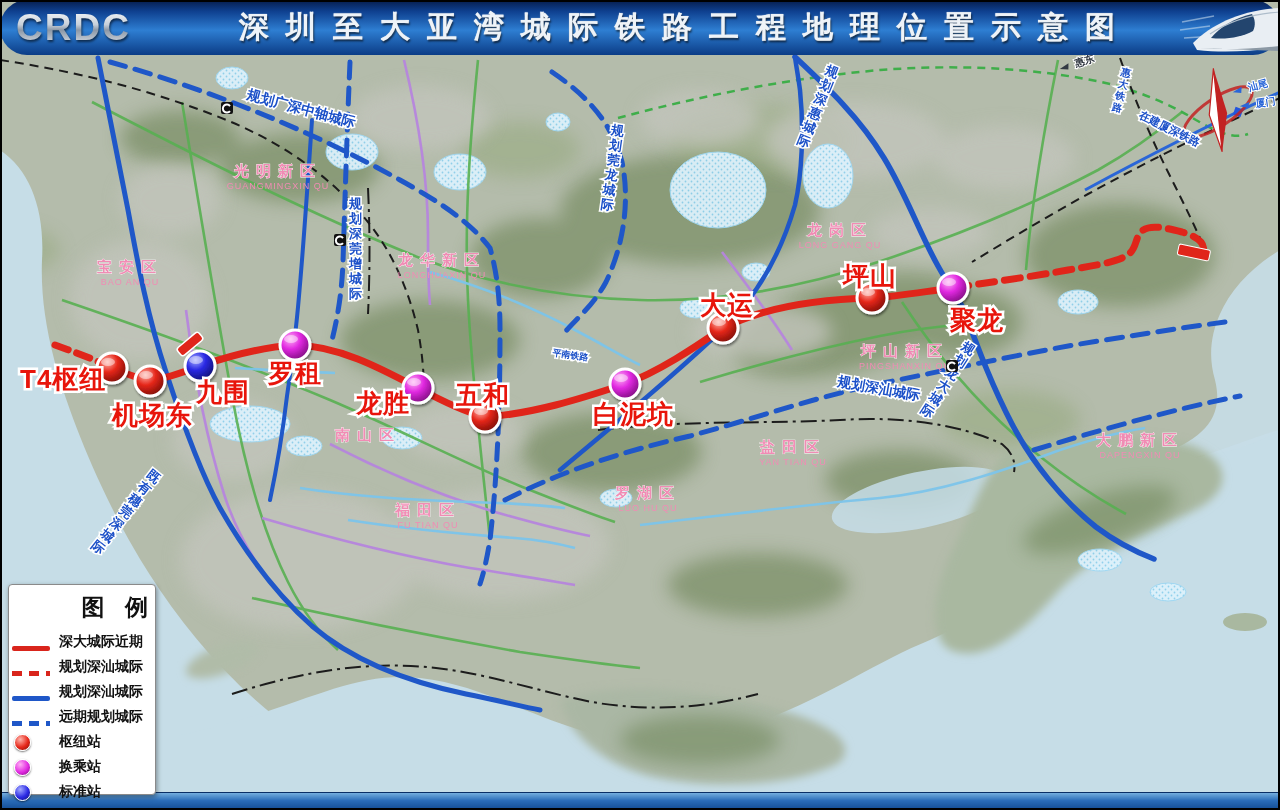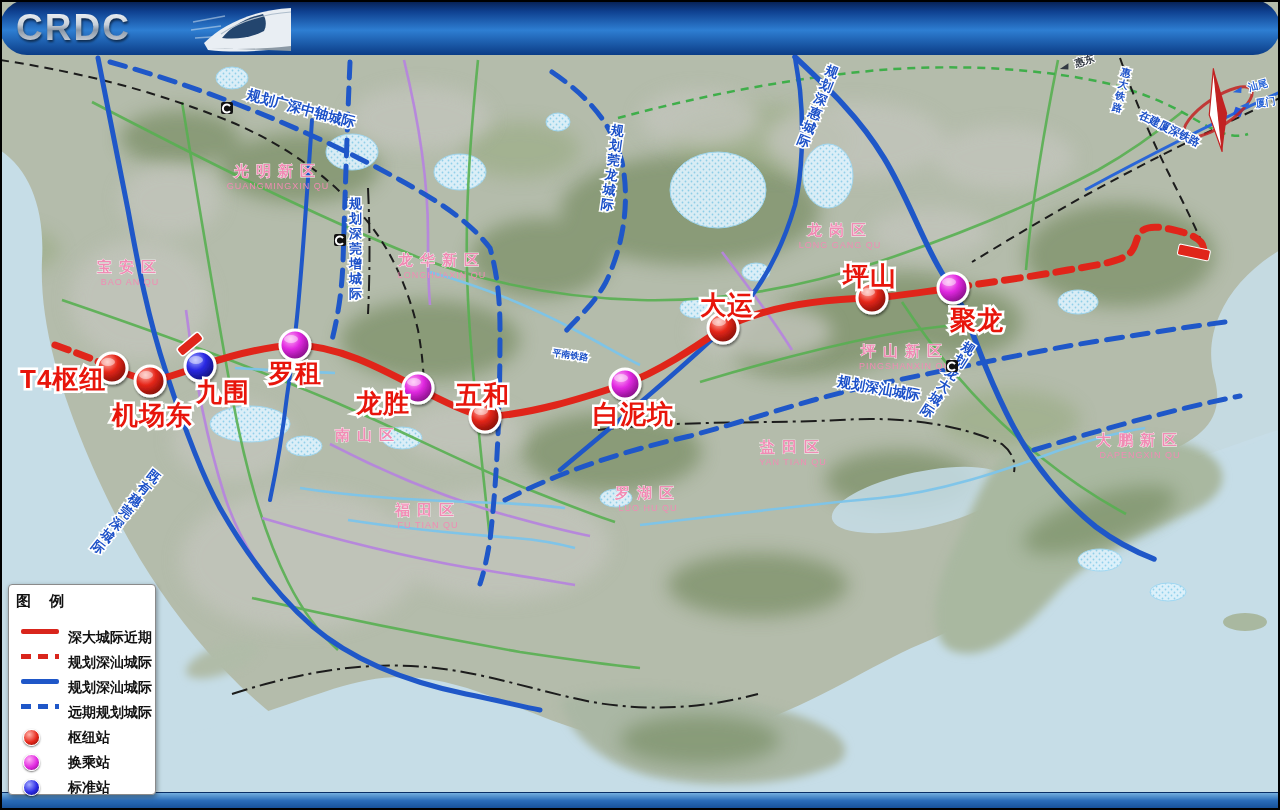--- a/index.html
+++ b/index.html
@@ -22,23 +22,23 @@
 
   
   #footer{position:absolute;left:0;bottom:0;width:1280px;height:17px;z-index:40;
     background:linear-gradient(180deg,#74aede 0%,#2a6cb8 45%,#124b92 100%);
     border-top:1px solid #0a2f66;}
 
   
   #legend{position:absolute;left:8px;top:584px;width:146px;height:209px;z-index:50;
     background:#fff;border:1px solid #8a8a8a;border-radius:4px;
     box-shadow:1px 2px 5px rgba(0,0,0,.4);}
-  #legend-title{margin:7px 0 18px;text-align:left;font-size:15px;font-weight:bold;
+  #legend-title{margin:7px 0 3px;text-align:right;font-size:23px;font-weight:bold;
     letter-spacing:7px;color:#111;text-indent:7px;}
-  .lg-row{display:flex;align-items:flex-start;height:25px;padding-left:12px;}
+  .lg-row{display:flex;align-items:flex-end;height:25px;padding-left:3px;}
   .lg-swatch{width:38px;display:flex;justify-content:flex-start;align-items:center;margin-right:9px;}
   .lg-line{width:38px;height:5px;border-radius:2px;}
   .lg-line.dashed{border-radius:0;}
   .lg-circle{width:15px;height:15px;border-radius:50%;border:1px solid #fff;
     box-shadow:0 1px 2px rgba(0,0,0,.55);margin-left:2px;}
   .lg-label{font-size:14px;font-weight:bold;color:#111;white-space:nowrap;}
 
   
   .station-label{font-family:"Liberation Sans",sans-serif;font-weight:bold;font-size:26px;
     fill:#e8150b;stroke:#ffffff;stroke-width:5px;paint-order:stroke;letter-spacing:1px;}
@@ -366,20 +366,21 @@
         <g>
           <circle cx="953" cy="288" r="15" fill="url(#grad-transfer)" stroke="#ffffff" stroke-width="3" filter="url(#dropsh)"></circle>
           <ellipse cx="949" cy="282" rx="7" ry="4" fill="#ffffff" opacity="0.45"></ellipse>
           <text x="950" y="329" class="station-label">聚龙</text>
         </g>
       </g>
   </svg>
 
   <div id="header">
     <div id="logo">CRDC</div>
+    <div id="title">深圳至大亚湾城际铁路工程地理位置示意图</div>
     <div id="train">
       <svg width="100" height="55" viewBox="0 0 100 55">
         <g opacity="0.55" stroke="#cfe0ef" stroke-width="1.5">
           <line x1="2" y1="22" x2="34" y2="16"></line>
             <line x1="0" y1="30" x2="30" y2="26"></line>
             <line x1="4" y1="38" x2="36" y2="36"></line>
         </g>
         <path d="M100,8 C62,10 32,24 13,43 L17,50 C44,53 72,51 100,48 Z" fill="#e9eef3"></path>
         <path d="M72,14 C54,18 40,27 31,38 C46,40 62,37 73,31 C76,25 75,19 72,14 Z" fill="#23456e"></path>
         <path d="M100,46 C70,49 44,50 20,48 L100,51 Z" fill="#8b98a4"></path>

